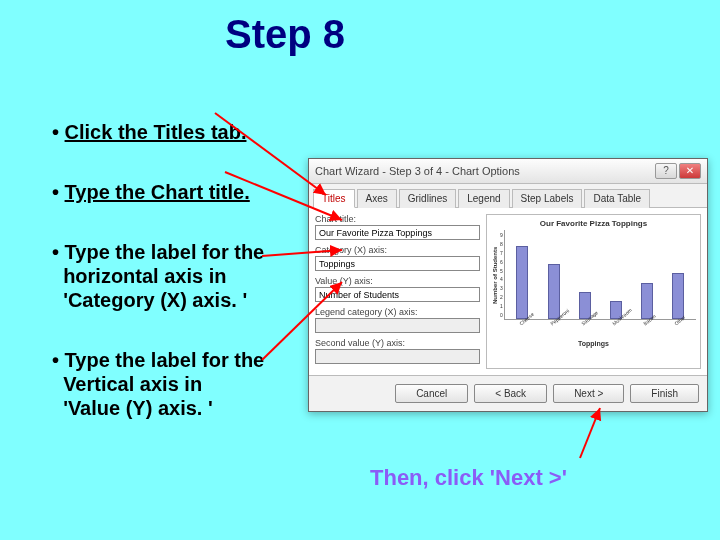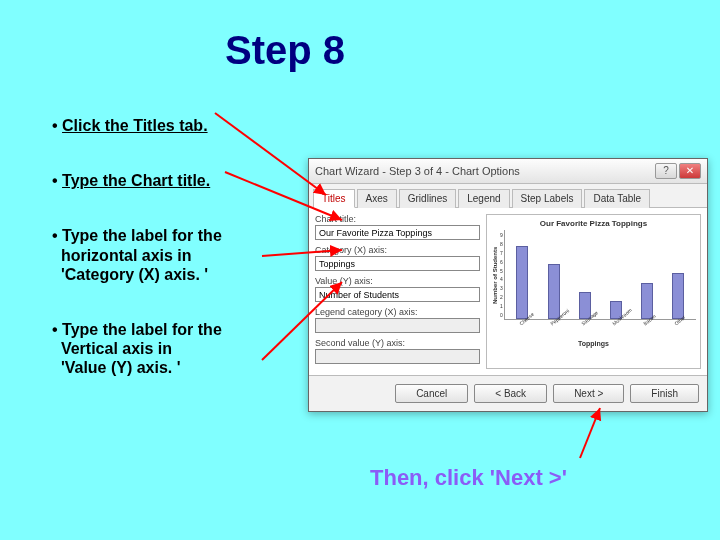--- a/index.html
+++ b/index.html
@@ -7,33 +7,33 @@
     margin: 0;
     width: 720px;
     height: 540px;
     background: #80ffff;
     font-family: Arial, sans-serif;
     position: relative;
     overflow: hidden;
   }
   .step-title {
     position: absolute;
-    top: 28px;
+    top: 12px;
     left: 225px;
     color: #000080;
     font-size: 40px;
     font-weight: bold;
   }
   .bullets {
     position: absolute;
     left: 12px;
     top: 100px;
     width: 300px;
     color: #000;
-    font-size: 16px;
+    font-size: 20px;
     font-weight: bold;
   }
   .bullets li { list-style: none; margin-bottom: 36px; line-height: 1.2; }
   .bullets .u { text-decoration: underline; }
   .then {
     position: absolute;
     left: 370px;
     top: 465px;
     font-size: 22px;
     font-weight: bold;

